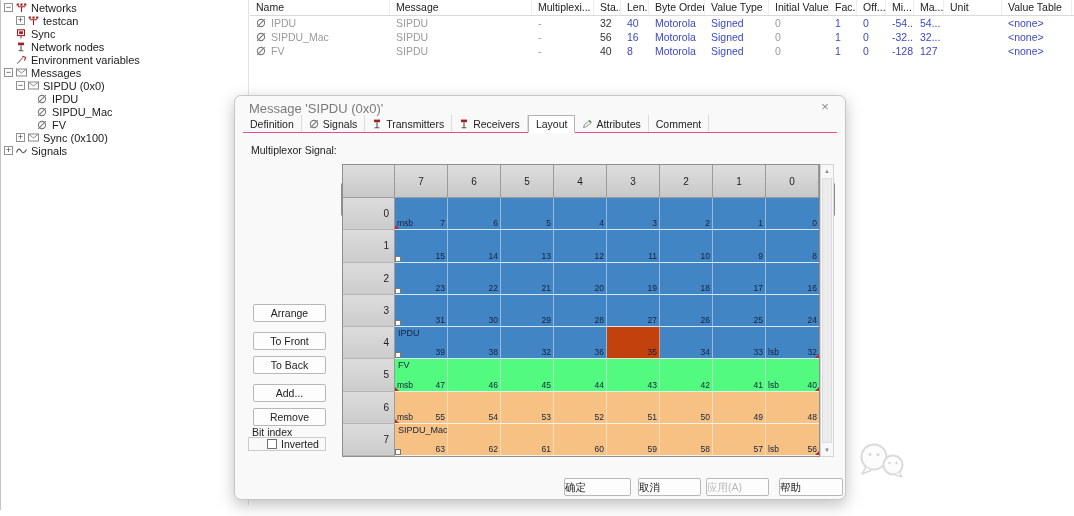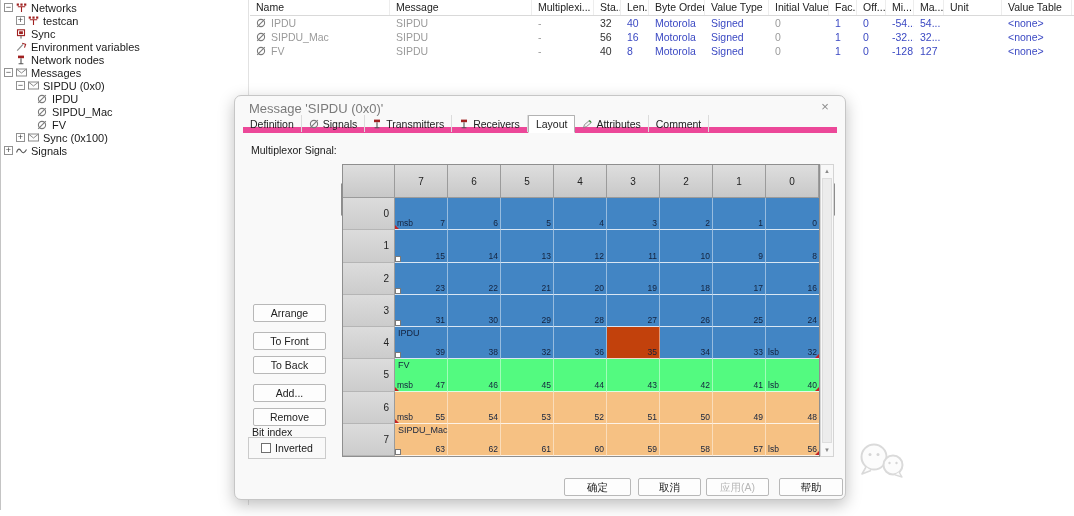--- a/index.html
+++ b/index.html
@@ -28,37 +28,37 @@
   .td .t-icon{margin-right:3px;}
   .c-gray{color:#9a9a9a;} .c-dark{color:#333;} .c-blue{color:#3b49c3;}
 
   
   .dialog{position:absolute;left:234px;top:95px;width:610px;height:403px;background:#f9f9f9;
           border:1px solid #c6c6c6;border-radius:7px;box-shadow:0 5px 16px rgba(0,0,0,.25);z-index:10;}
   .dlg-title{position:absolute;left:14px;top:5px;font-size:13px;color:#7b7b7b;}
   .dlg-close{position:absolute;right:12px;top:3px;font-size:13px;color:#8b8b8b;width:16px;height:16px;
              text-align:center;line-height:16px;}
   .tabbar{position:absolute;left:8px;top:19px;width:594px;height:18px;display:flex;align-items:flex-start;
-          border-bottom:6px solid #ec4899;box-sizing:border-box;}
+          border-bottom:1px solid #ec4899;box-sizing:border-box;}
   .tab{height:17px;box-sizing:border-box;display:flex;align-items:center;gap:3px;padding:0 7px;
        font-size:10.5px;color:#222;border-right:1px solid #dcdcdc;}
   .tab .t-icon{width:11px;flex:0 0 11px;margin:0;}
   .tab.active{background:#fff;border:1px solid #b3b3b3;border-bottom:1px solid #fff;height:18px;
               margin-bottom:-1px;border-radius:1px 1px 0 0;}
   .mux-label{position:absolute;left:16px;top:48px;font-size:10.5px;}
   .dropdown{position:absolute;left:106px;top:44px;width:494px;height:33px;box-sizing:border-box;
             background:#fff;border:1px solid #8d8d8d;font-size:10.5px;display:flex;align-items:center;
             padding-left:4px;border-radius:1px;margin-top:43px;}
   .dropdown .chev{position:absolute;right:5px;top:6px;}
 
   .side-btn{position:absolute;left:18px;width:73px;height:18px;box-sizing:border-box;background:#fdfdfd;
             border:1px solid #b8b8b8;border-radius:2px;font-size:10.5px;text-align:center;line-height:16px;color:#222;}
   .bit-index-label{position:absolute;left:17px;top:330px;font-size:10.5px;color:#222;}
-  .bit-index-box{position:absolute;left:13px;top:341px;width:78px;height:22px;box-sizing:border-box;
-                 border:1px solid #cbcbcb;display:flex;align-items:center;padding-left:12px;}
+  .bit-index-box{position:absolute;left:13px;top:341px;width:78px;height:14px;box-sizing:border-box;
+                 border:1px solid #cbcbcb;display:flex;align-items:center;padding-left:18px;}
   .checkbox{width:10px;height:10px;box-sizing:border-box;border:1px solid #6f6f6f;background:#fff;margin-right:4px;}
   .cb-label{font-size:10.5px;}
 
   
   .grid{position:absolute;left:107px;top:68px;width:478px;height:293px;box-sizing:border-box;
         border:1px solid #8f8f8f;display:flex;flex-direction:column;background:#cfcfcf;}
   .g-hrow{display:flex;height:33px;flex:0 0 33px;}
   .g-row{display:flex;flex:1;}
   .g-h{box-sizing:border-box;background:linear-gradient(#dedede,#c8c8c8);border-right:1px solid #9b9b9b;
        border-bottom:1px solid #9b9b9b;font-size:10px;color:#222;display:flex;align-items:center;justify-content:center;}
@@ -77,21 +77,21 @@
   .mark-r{position:absolute;right:0;bottom:0;width:0;height:0;border-right:4px solid #c42222;border-top:4px solid transparent;}
   .handle{position:absolute;left:0;bottom:0;width:4px;height:4px;background:#fff;border:1px solid #7a7a7a;box-sizing:content-box;z-index:2;}
 
   .vscroll{position:absolute;left:585px;top:68px;width:14px;height:293px;box-sizing:border-box;
            background:#f8f8f8;border:1px solid #d4d4d4;}
   .scr-btn{position:absolute;left:0;width:12px;height:12px;font-size:6px;color:#8a8a8a;text-align:center;line-height:12px;}
   .scr-up{top:0;} .scr-dn{bottom:0;}
   .scr-thumb{position:absolute;left:1px;top:13px;width:10px;height:265px;background:#ececec;border:1px solid #dddddd;box-sizing:border-box;}
 
   .ftr-btn{position:absolute;top:382px;height:18px;box-sizing:border-box;background:#fdfdfd;border:1px solid #b8b8b8;
-           border-radius:2px;font-size:10.5px;text-align:center;line-height:16px;color:#222;}
+           border-radius:2px;font-size:10.5px;text-align:left;line-height:16px;color:#222;}
   .ftr-btn.disabled{color:#b7b7b7;}
 
   
   .watermark{position:absolute;left:858px;top:440px;display:flex;align-items:center;z-index:5;}
   .wm-text{font-size:28px;font-weight:700;letter-spacing:2px;color:#f0f0f0;
            text-shadow:1px 1px 0 #c9c9c9,-1px -1px 0 #ffffff;margin-left:8px;}
 </style>
 </head>
 <body>
 
@@ -130,36 +130,36 @@
           <rect x="1.5" y="0.8" width="7" height="5.8" fill="#fff" stroke="#a02020" stroke-width="1.1"></rect>
           <rect x="3.1" y="2.3" width="3.8" height="2.8" fill="#a02020"></rect>
           <path d="M5 6.6v3" stroke="#555" stroke-width="1"></path>
         </svg>
       </span>
       <span class="tree-label">Sync</span>
     </div>
     <div class="tree-row" style="padding-left: 3px;">
       <span class="expander ph"></span>
       <span class="t-icon">
+        <svg width="10" height="10" viewBox="0 0 10 10">
+          <rect x="2" y="0.6" width="6" height="2.6" fill="#a02020"></rect>
+          <path d="M5 3.2v5.6M2.6 8.8h4.8" stroke="#555" stroke-width="1.1" fill="none"></path>
+        </svg>
+      </span>
+      <span class="tree-label">Network nodes</span>
+    </div>
+    <div class="tree-row" style="padding-left: 3px;">
+      <span class="expander ph"></span>
+      <span class="t-icon">
         <svg width="11" height="10" viewBox="0 0 11 10">
           <path d="M1.2 8.6L7 2.4" stroke="#8a8a8a" stroke-width="1.2"></path>
           <path d="M6.2 1.2l3.4 1.1-1.1 3.3" stroke="#a02020" stroke-width="1.1" fill="none"></path>
         </svg>
       </span>
       <span class="tree-label">Environment variables</span>
-    </div>
-    <div class="tree-row" style="padding-left: 3px;">
-      <span class="expander ph"></span>
-      <span class="t-icon">
-        <svg width="10" height="10" viewBox="0 0 10 10">
-          <rect x="2" y="0.6" width="6" height="2.6" fill="#a02020"></rect>
-          <path d="M5 3.2v5.6M2.6 8.8h4.8" stroke="#555" stroke-width="1.1" fill="none"></path>
-        </svg>
-      </span>
-      <span class="tree-label">Network nodes</span>
     </div>
     <div class="tree-row" style="padding-left: 3px;">
       <span class="expander">−</span>
       <span class="t-icon">
         <svg width="11" height="9" viewBox="0 0 11 9">
           <rect x="0.5" y="1" width="10" height="7" fill="#fdfdfd" stroke="#8a8a8a"></rect>
           <path d="M0.5 1l5 4 5-4" stroke="#8a8a8a" fill="none"></path>
         </svg>
       </span>
       <span class="tree-label">Messages</span>

